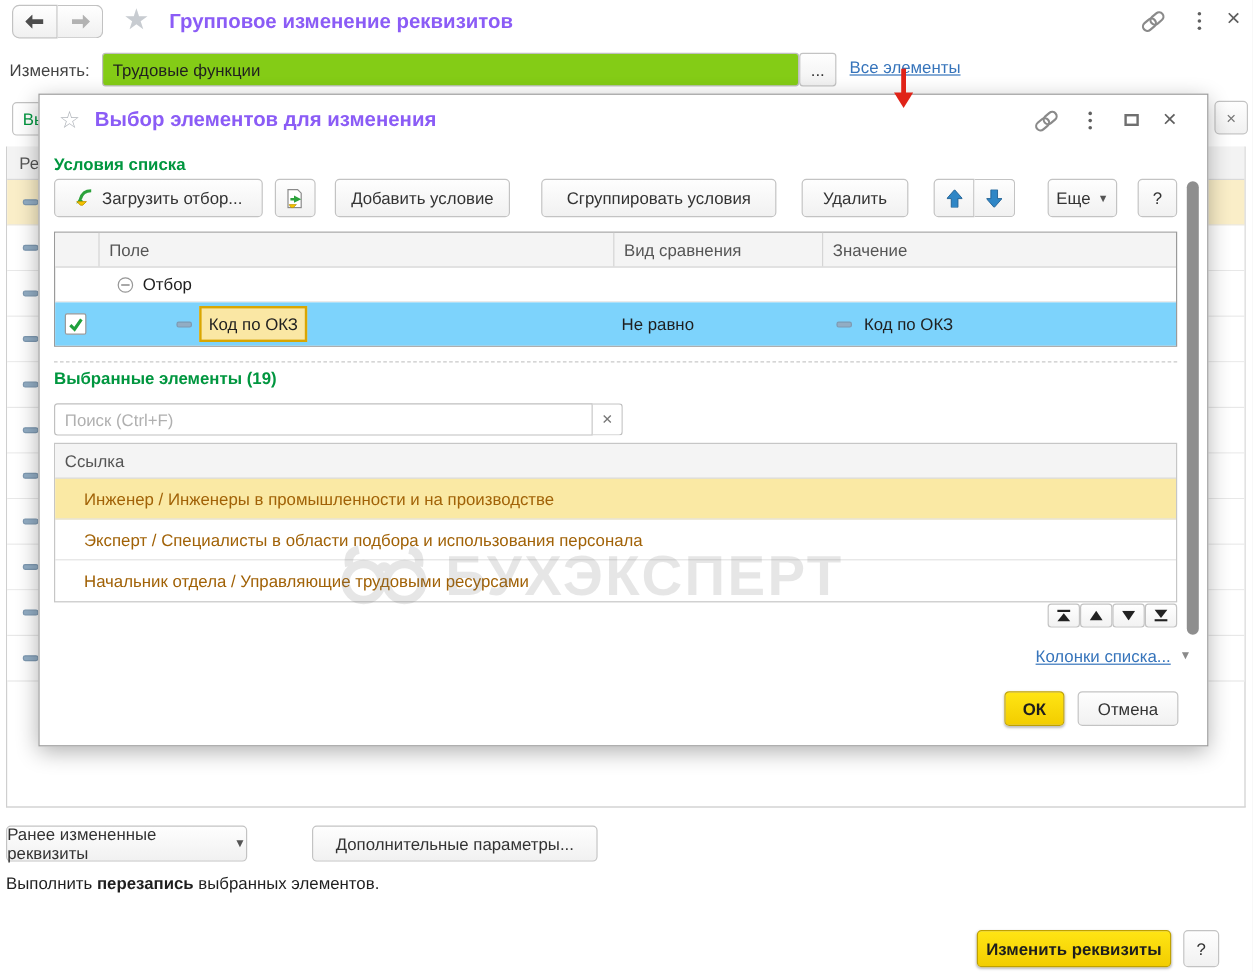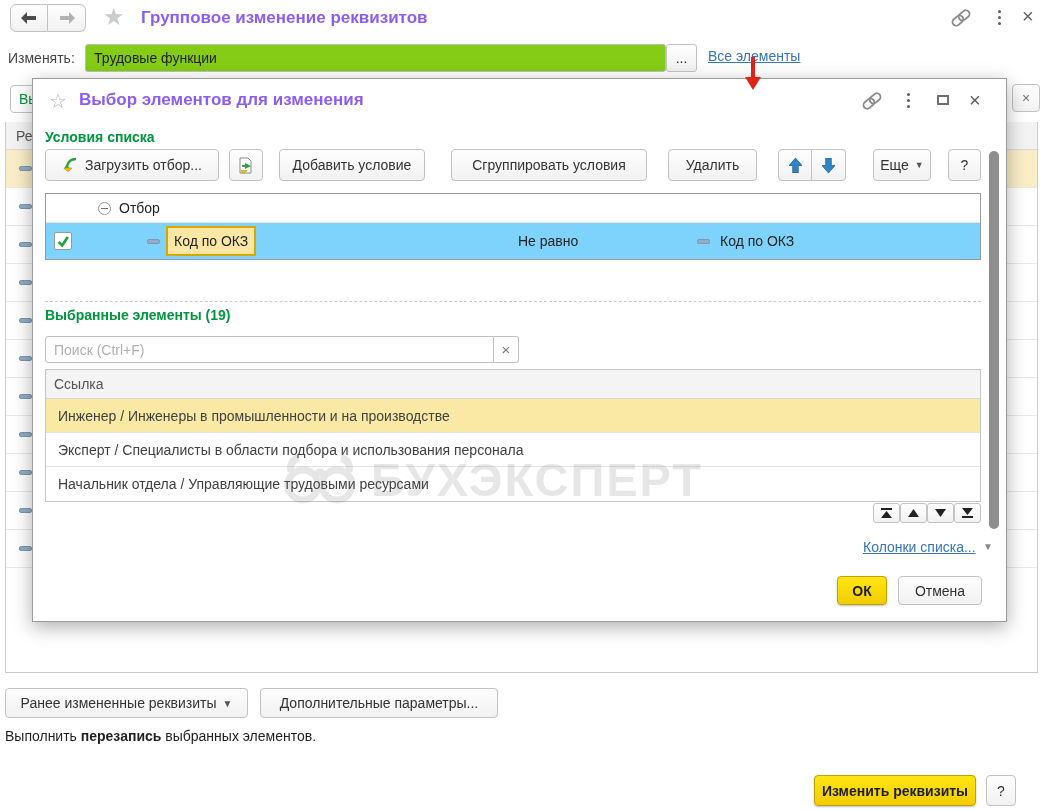--- a/index.html
+++ b/index.html
@@ -84,22 +84,22 @@
                   padding:0 8px; font-size:14px; font-family:inherit; color:#1f1f1f; }
   .search-input::placeholder { color:#b0b0b0; }
   .search-clear { width:25px; height:27px; border:1px solid #c0c0c0; border-left:none;
                   border-radius:0 3px 3px 0; background:#fff; display:flex; align-items:center;
                   justify-content:center; color:#777; font-size:15px; }
 
   
   .ltable { left:12px; top:290px; width:936px; border:1px solid #c6c6c6; font-size:14px; background:#fff; }
   .ltable .head { height:29px; background:#f4f4f4; border-bottom:1px solid #d5d5d5;
                   display:flex; align-items:center; padding-left:8px; color:#555; }
-  .lrow { height:34px; display:flex; align-items:center; padding-left:12px;
-          border-bottom:1px solid #e3e3e3; color:#404040; }
+  .lrow { height:34px; display:flex; align-items:center; padding-left:24px;
+          border-bottom:1px solid #e3e3e3; color:#a16207; }
   .lrow:last-child { border-bottom:none; }
   .lrow.sel { background:#fae9a4; }
 
   .watermark { left:250px; top:355px; width:540px; height:90px; display:flex; align-items:center;
                gap:14px; pointer-events:none; opacity:.16; z-index:5; }
   .watermark .wm-text { font-size:47px; font-weight:bold; letter-spacing:2px; color:#6a6a6a; }
 
   .minibtn { width:27px; height:20px; background:linear-gradient(#fff,#f2f2f2);
              border:1px solid #c3c3c3; border-radius:3px; display:flex; align-items:center; justify-content:center; }
 
@@ -187,21 +187,21 @@
         </div>
         <div class="bg-row">
           <span class="dash"></span>
         </div>
         <div class="bg-row">
           <span class="dash"></span>
         </div>
       </div>
   </div>
 
-  <div class="abs btn" style="left:5px; top:688px; width:243px; height:30px;">
+  <div class="abs btn" style="left:5px; top:688px; width:201px; height:30px;">
     <span>Ранее измененные реквизиты</span>
     <span style="color:#555; font-size:10px;">▼</span>
   </div>
   <div class="abs btn" style="left:260px; top:688px; width:238px; height:30px;">
     <span>Дополнительные параметры...</span>
   </div>
   <div class="abs" style="left:5px; top:728px; font-size:14px; color:#1f1f1f;">
     <span>Выполнить </span><b>перезапись</b><span> выбранных элементов.</span>
   </div>
   <div class="abs btn-yellow" style="left:814px; top:775px; width:162px; height:31px;">Изменить реквизиты</div>
@@ -260,20 +260,29 @@
       </div>
     </div>
 
     <div class="abs btn tb" style="left:840px; width:58px;">
       <span>Еще</span>
       <span style="font-size:9px; color:#555;">▼</span>
     </div>
     <div class="abs btn tb" style="left:915px; width:33px;">?</div>
 
     <div class="ctable" style="position:absolute;">
+      <div class="hrow">
+        <div class="c0"></div>
+          <div class="vline"></div>
+        <div class="c1">Поле</div>
+          <div class="vline"></div>
+        <div class="c2">Вид сравнения</div>
+          <div class="vline"></div>
+        <div class="c3">Значение</div>
+      </div>
       <div class="grouprow">
         <span class="minus-circle">
             <i></i>
           </span>
         <span>Отбор</span>
       </div>
       <div class="selrow">
         <div class="checkbox">
           <svg width="14" height="14" viewBox="0 0 16 16">
               <path d="M3 9 L7 13 L13.5 3.5" fill="none" stroke="#1fa03c" stroke-width="3"></path>

